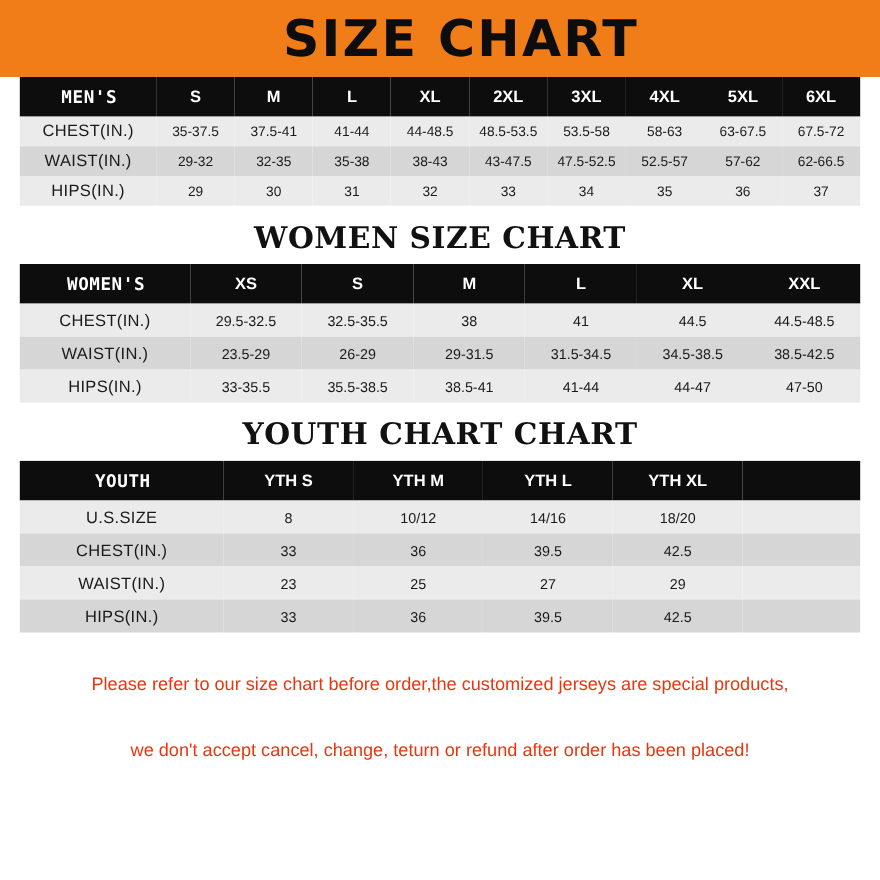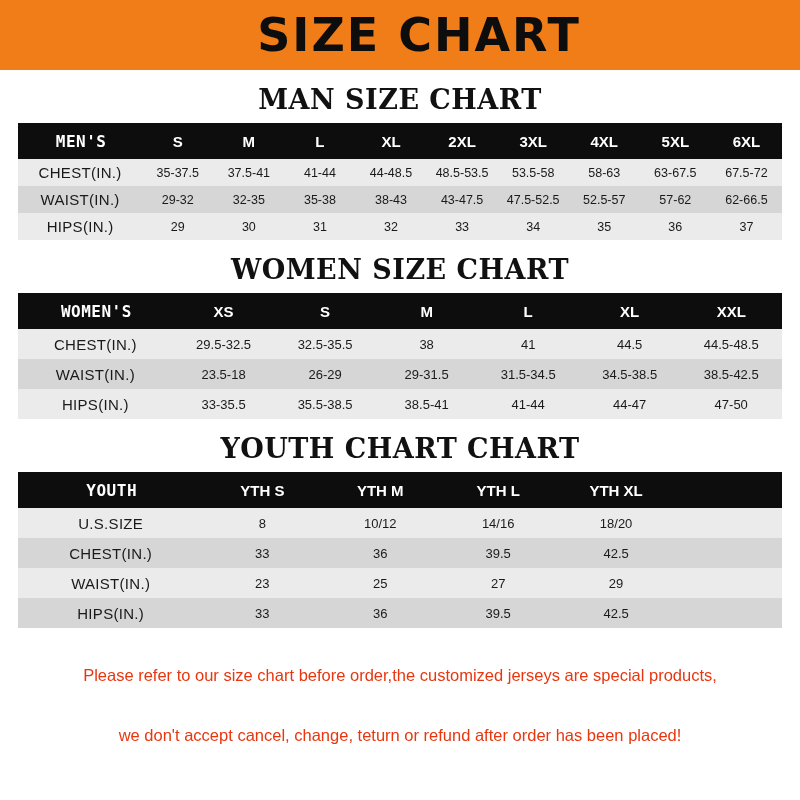--- a/index.html
+++ b/index.html
@@ -108,21 +108,20 @@
 <body>
 
 <div class="page">
 
   <div class="banner">
     <div class="banner-title">SIZE CHART</div>
   </div>
 
   <div class="content">
 
-    <div class="section-title">MAN SIZE CHART</div>
     <table class="sizetable men">
       <thead>
         <tr>
           <th class="rowlabelhead" style="width:16%">MEN'S</th>
           <th>S</th>
           <th>M</th>
           <th>L</th>
           <th>XL</th>
           <th>2XL</th>
           <th>3XL</th>
@@ -189,21 +188,21 @@
           <td class="rowlabel">CHEST(IN.)</td>
           <td>29.5-32.5</td>
           <td>32.5-35.5</td>
           <td>38</td>
           <td>41</td>
           <td>44.5</td>
           <td>44.5-48.5</td>
         </tr>
         <tr class="dark">
           <td class="rowlabel">WAIST(IN.)</td>
-          <td>23.5-18</td>
+          <td>23.5-29</td>
           <td>26-29</td>
           <td>29-31.5</td>
           <td>31.5-34.5</td>
           <td>34.5-38.5</td>
           <td>38.5-42.5</td>
         </tr>
         <tr class="light">
           <td class="rowlabel">HIPS(IN.)</td>
           <td>33-35.5</td>
           <td>35.5-38.5</td>

